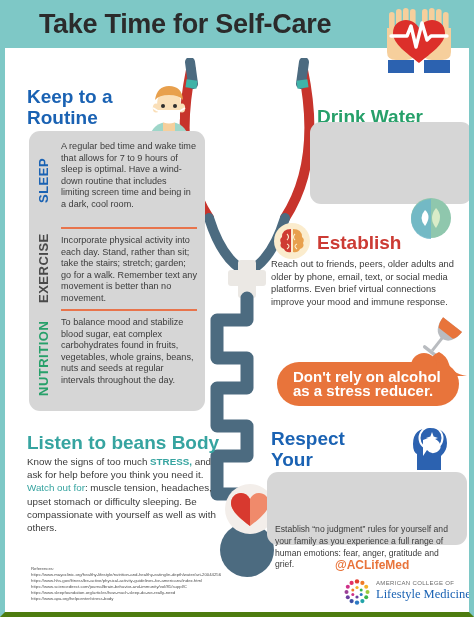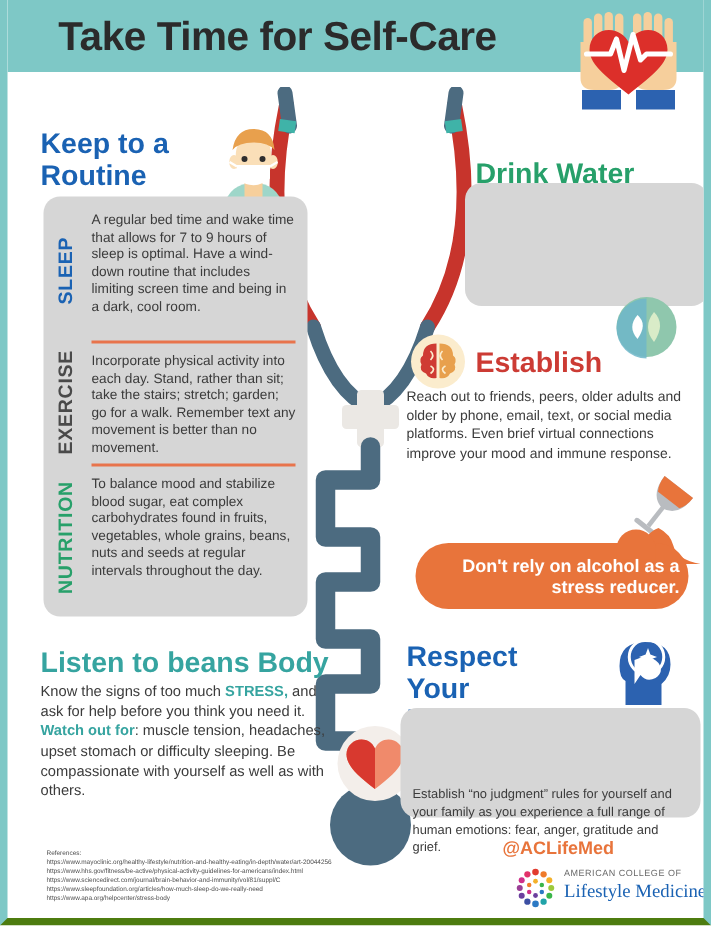--- a/index.html
+++ b/index.html
@@ -94,34 +94,34 @@
   }
 
   
   .body-text{ position:absolute; color:#3b3b3b; }
   #t-water{   left:313px; top:130px; width:150px; font-size:8.6px; line-height:11.3px; }
   #t-social{  left:266px; top:258px; width:194px; font-size:9.3px; line-height:12.6px; }
   #t-listen{  left:22px;  top:455px; width:196px; font-size:9.8px; line-height:13.2px; }
   #t-respect{ left:270px; top:480px; width:184px; font-size:8.6px; line-height:11.8px;margin-top:44px; }
 
   .kw-stress{ color:#36a4a0; font-weight:bold; }
-  .kw-watch { color:#36a4a0; font-weight:bold; }
+  .kw-watch { color:#36a4a0; font-weight:normal; }
 
   
   #callout{
     position:absolute;left:272px;top:362px;width:182px;height:44px;
     background:#e8743b;border-radius:22px;
   }
   #callout .tail{
     position:absolute;right:22px;top:-9px;width:26px;height:20px;
     background:#e8743b;border-radius:13px 13px 0 0;
   }
   #callout .ctext{
     position:absolute;left:16px;top:8px;width:160px;
-    color:#ffffff;font-size:12px;font-weight:bold;line-height:14px;text-align:right;
+    color:#ffffff;font-size:15px;font-weight:bold;line-height:14px;
   }
 
   
   #steth{ position:absolute;left:168px;top:58px;width:148px;height:520px; }
 
   
   .icon-box{ position:absolute; }
   #icon-nurse{ left:128px; top:78px;  width:72px;  height:70px; }
   #icon-drop{  left:404px; top:196px; width:44px;  height:44px; }
   #icon-brain{ left:268px; top:222px; width:38px;  height:38px; }

